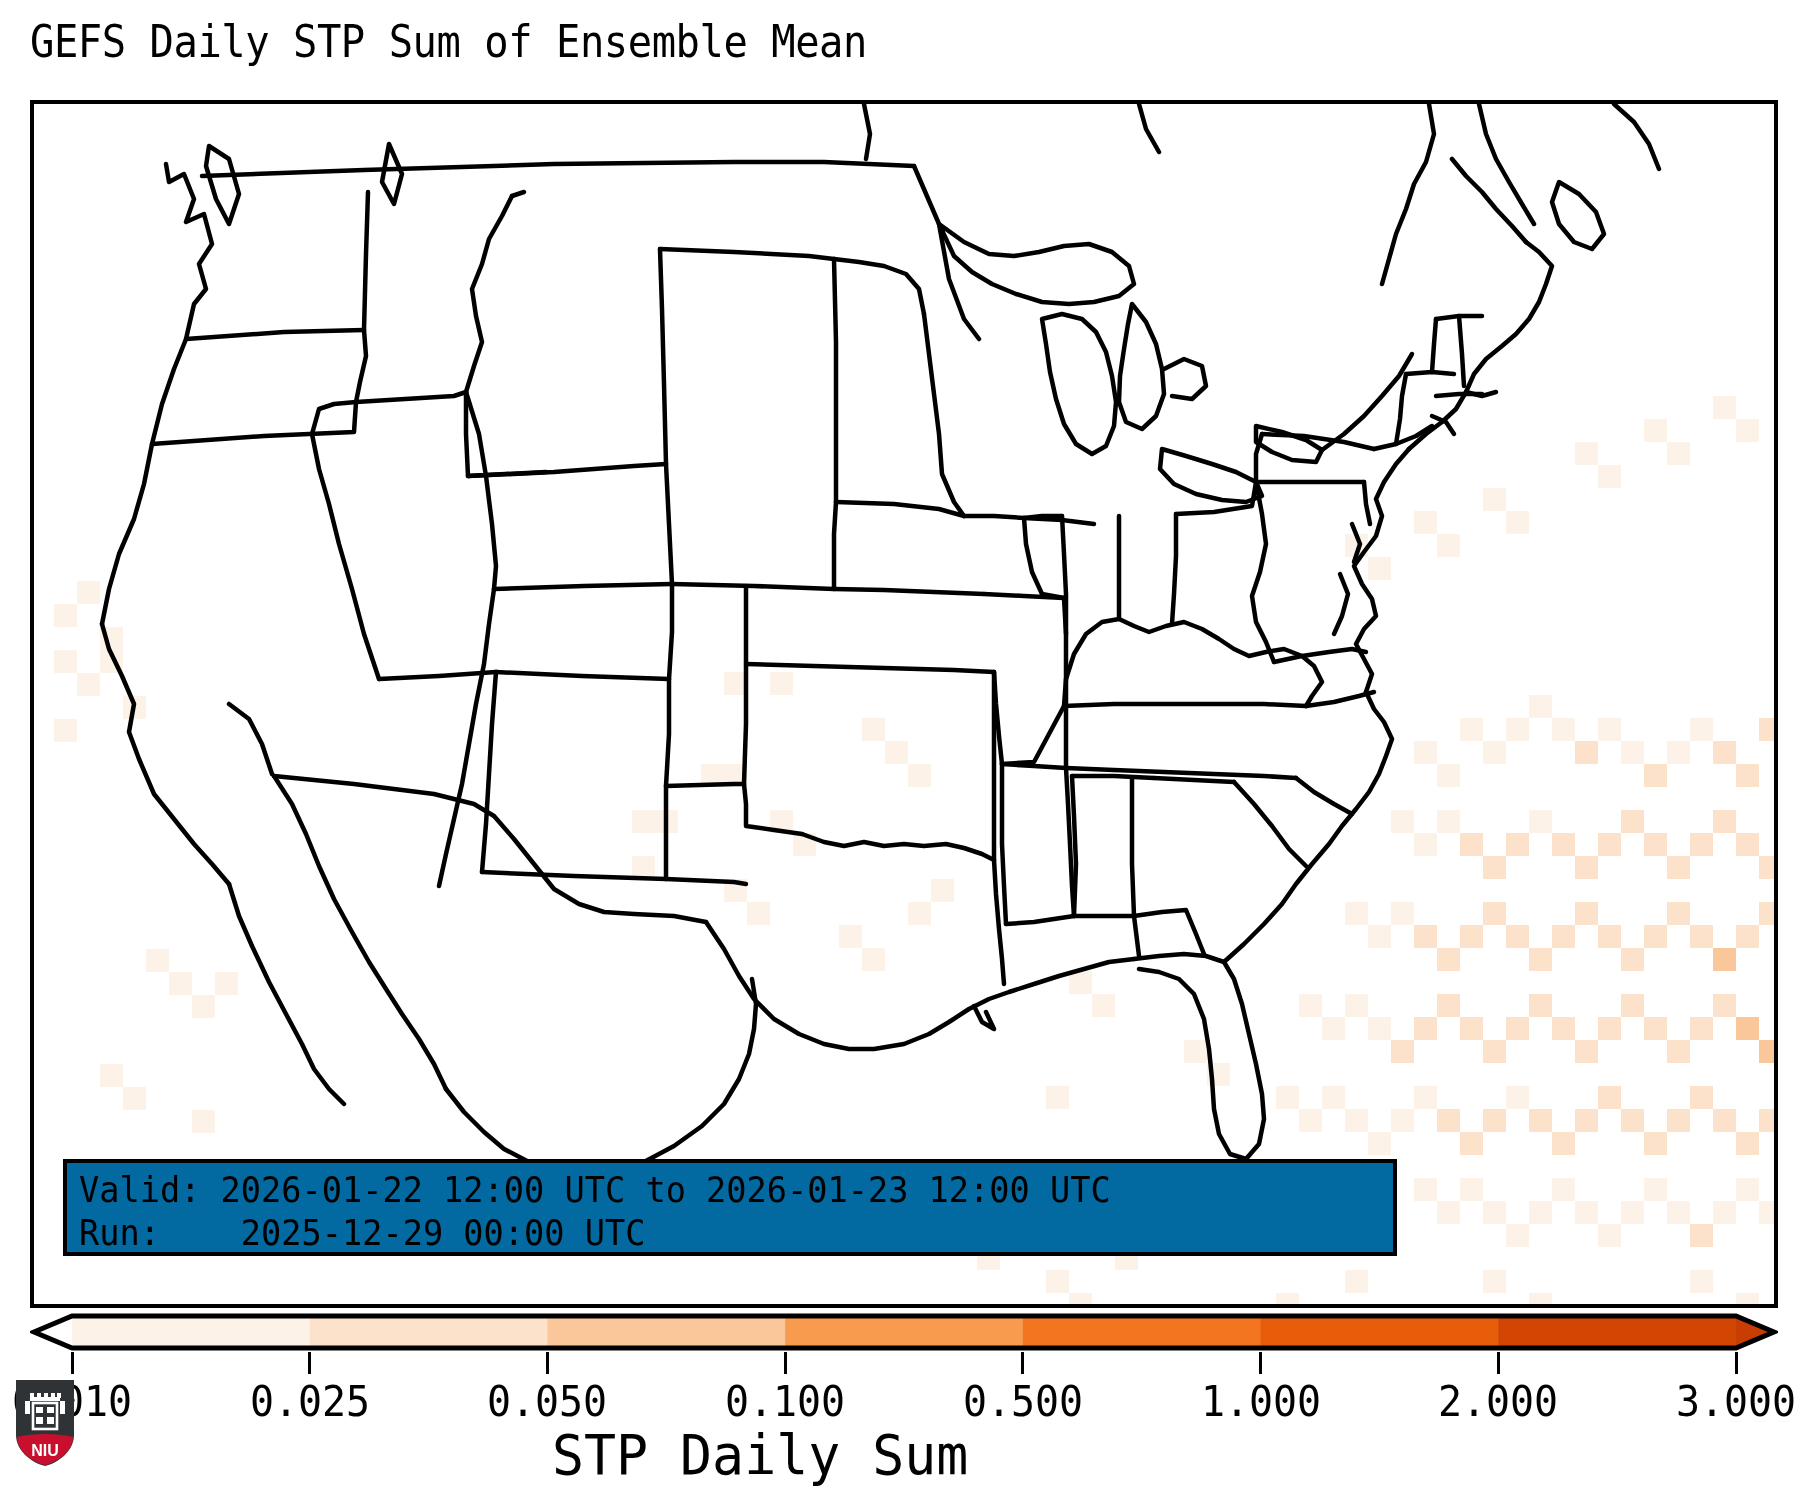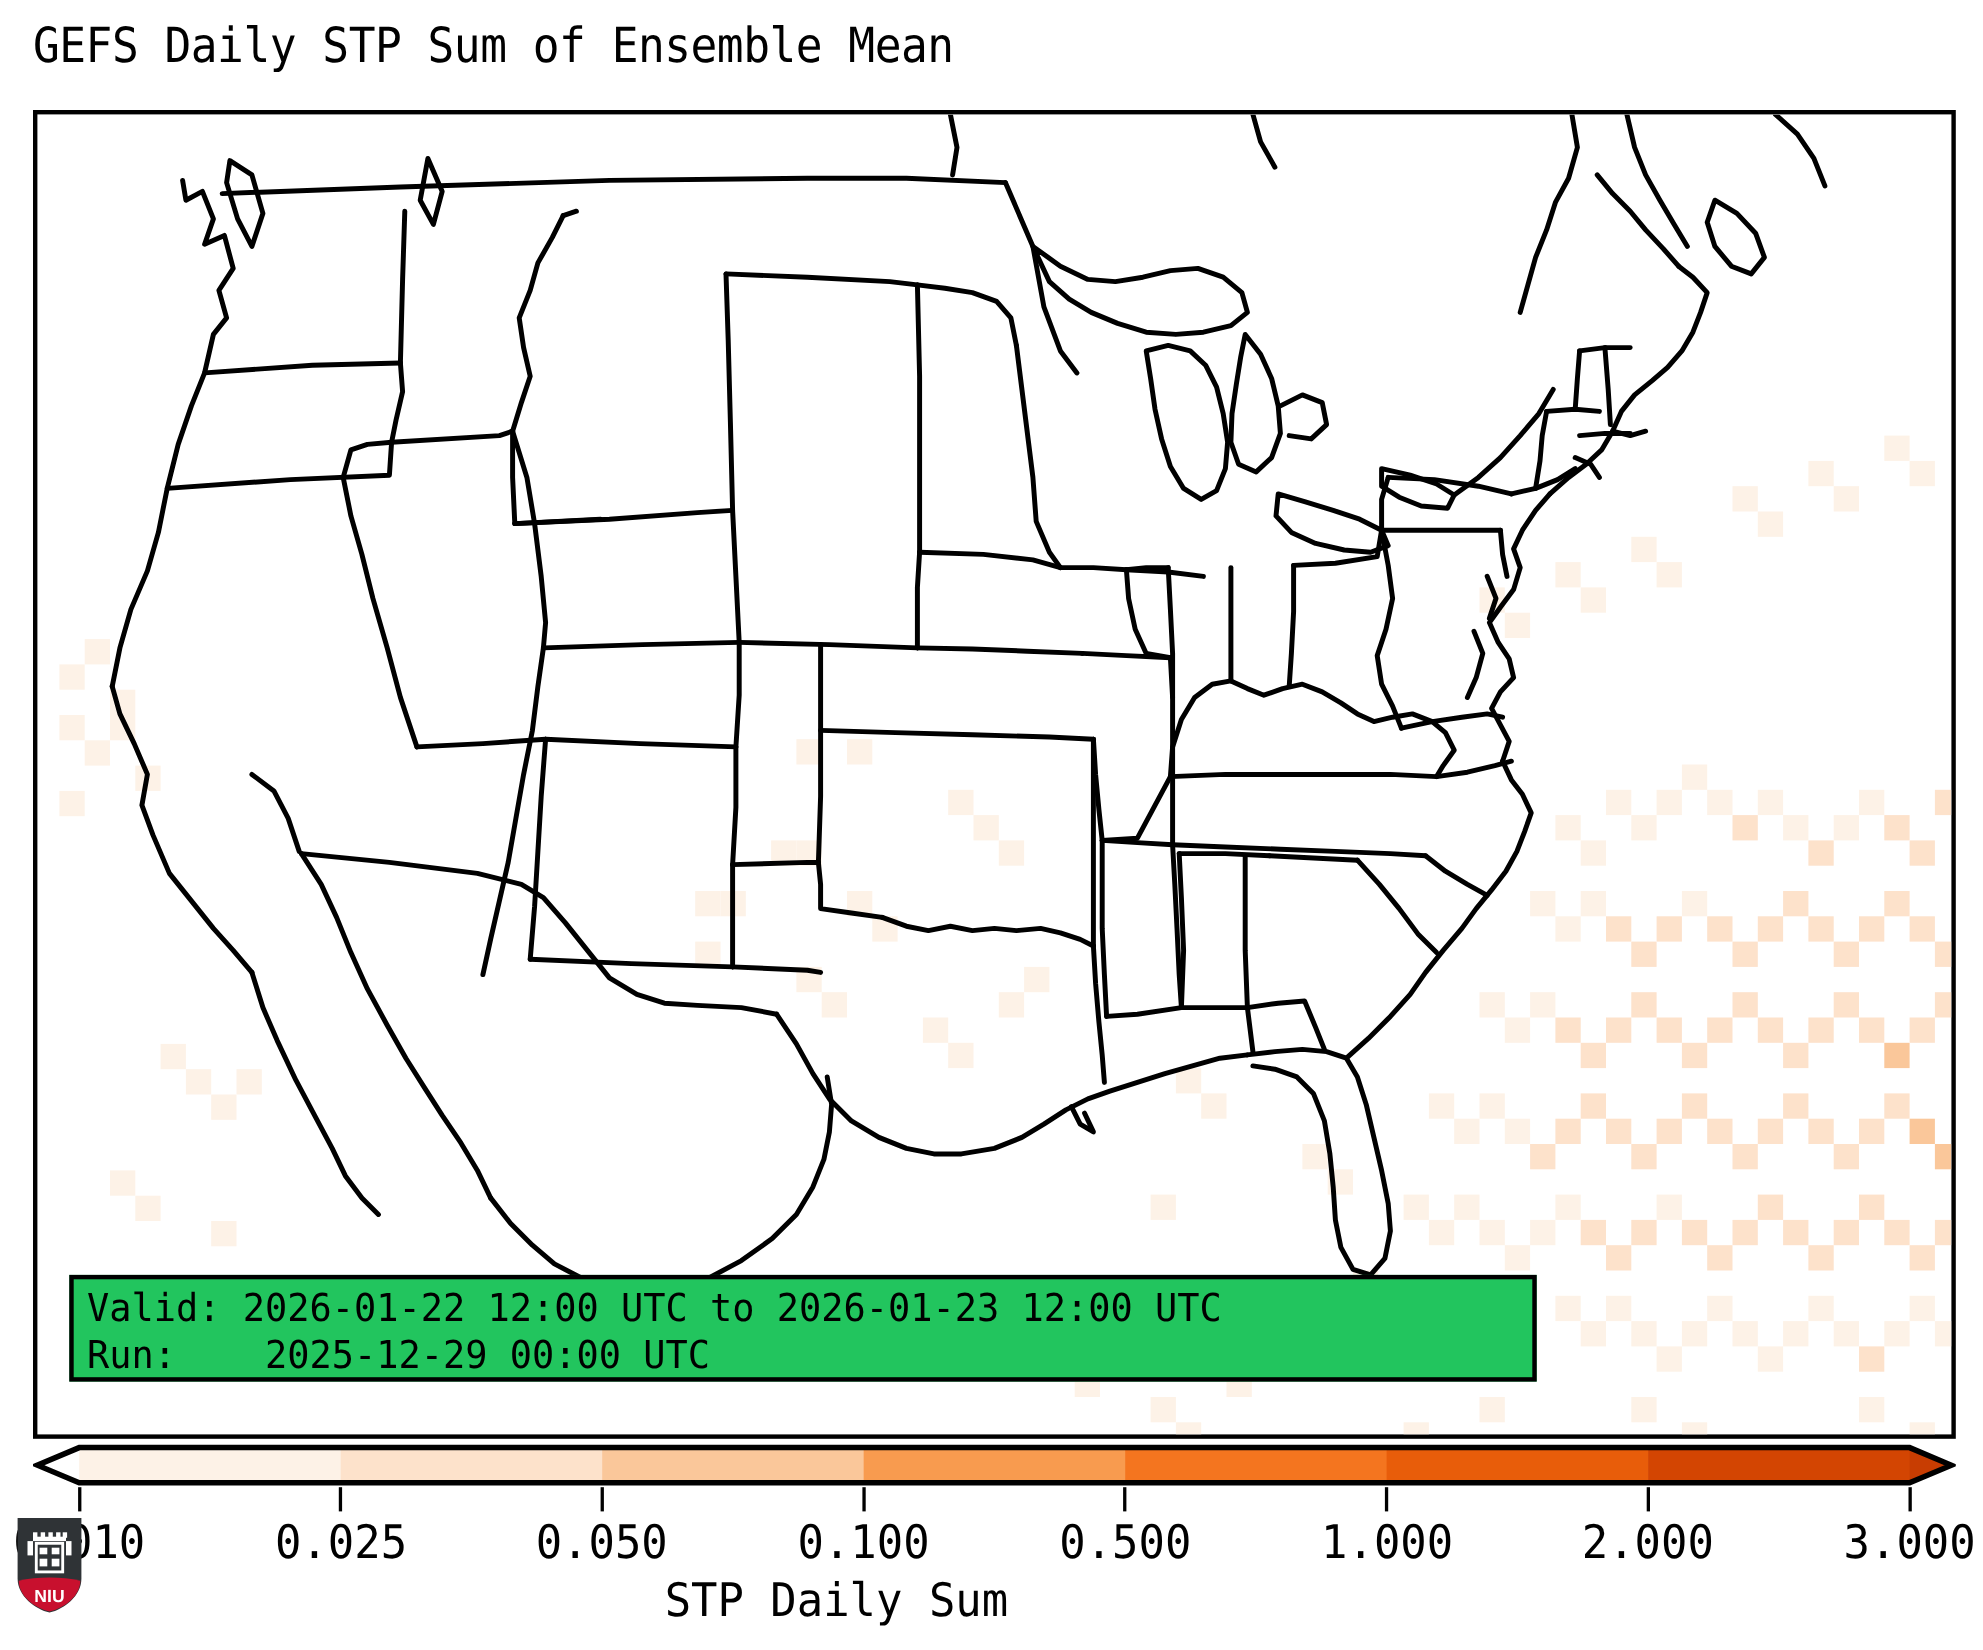--- a/index.html
+++ b/index.html
@@ -27,21 +27,21 @@
     overflow:hidden;
   }
   .map-inner{position:absolute;inset:0;}
   .grid-layer,.geo-layer{position:absolute;left:0;top:0;width:100%;height:100%;}
   .geo-layer{pointer-events:none;}
 
   
   .infobox{
     position:absolute;left:29px;top:1055px;
     width:1334px;height:97px;
-    border:4px solid #000;background:#22c55e;
+    border:4px solid #000;background:#0369a1;
     box-sizing:border-box;
     padding:6px 12px 0 12px;
     z-index:40;
   }
   .infoline{
     font-size:35px;line-height:43px;color:#000;white-space:pre;
     transform:scaleX(0.96);transform-origin:left top;
   }
 
   
@@ -53,21 +53,21 @@
   .cbar-ticks{position:absolute;left:0;top:1352px;width:1803px;height:30px;}
   .tickmark{position:absolute;top:0;width:3px;height:22px;background:#000;}
   .ticklabels{position:absolute;left:0;top:1378px;width:1803px;height:56px;}
   .ticklabel{
     position:absolute;top:0;font-size:42px;line-height:48px;color:#000;
     white-space:pre;transform:translateX(-50%) scaleX(0.95);
   }
 
   .cbar-title{
     position:absolute;left:0;top:1430px;width:1520px;
-    text-align:center;font-size:42px;line-height:50px;color:#000;
+    text-align:center;font-size:56px;line-height:50px;color:#000;
   }
   .cbar-title span{display:inline-block;transform:scaleX(0.95);}
 
   
   .logo{
     position:absolute;left:14px;top:1377px;width:62px;height:92px;z-index:50;
   }
 </style>
 </head>
 <body>

